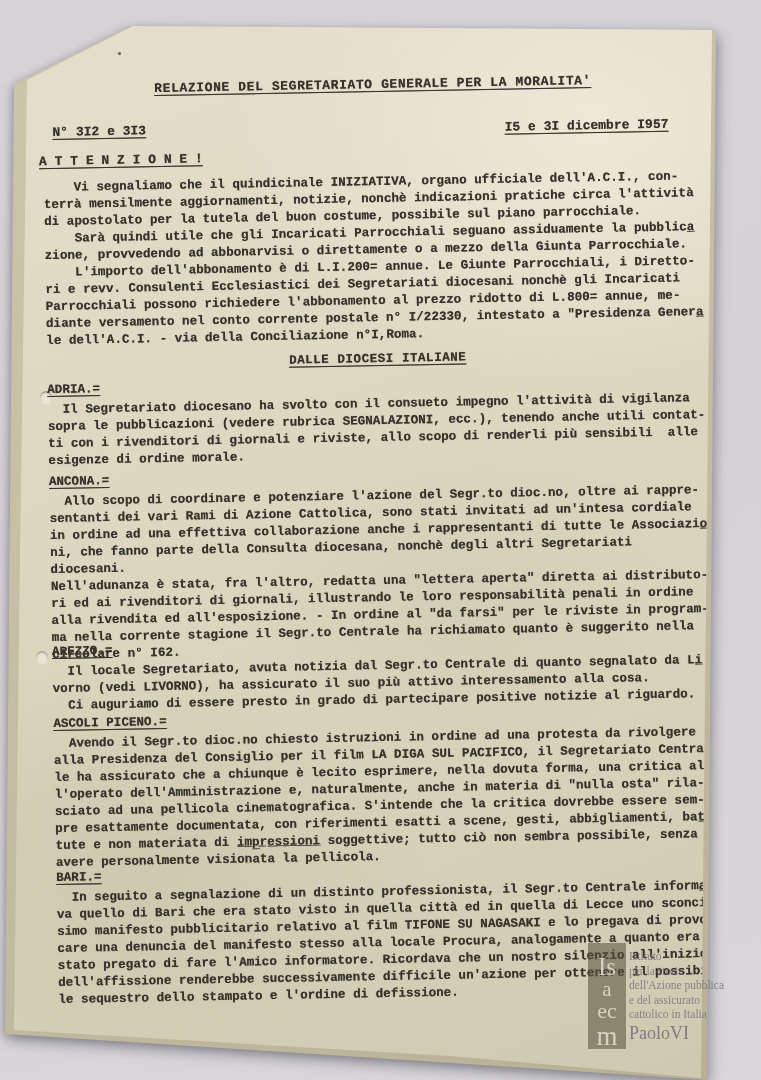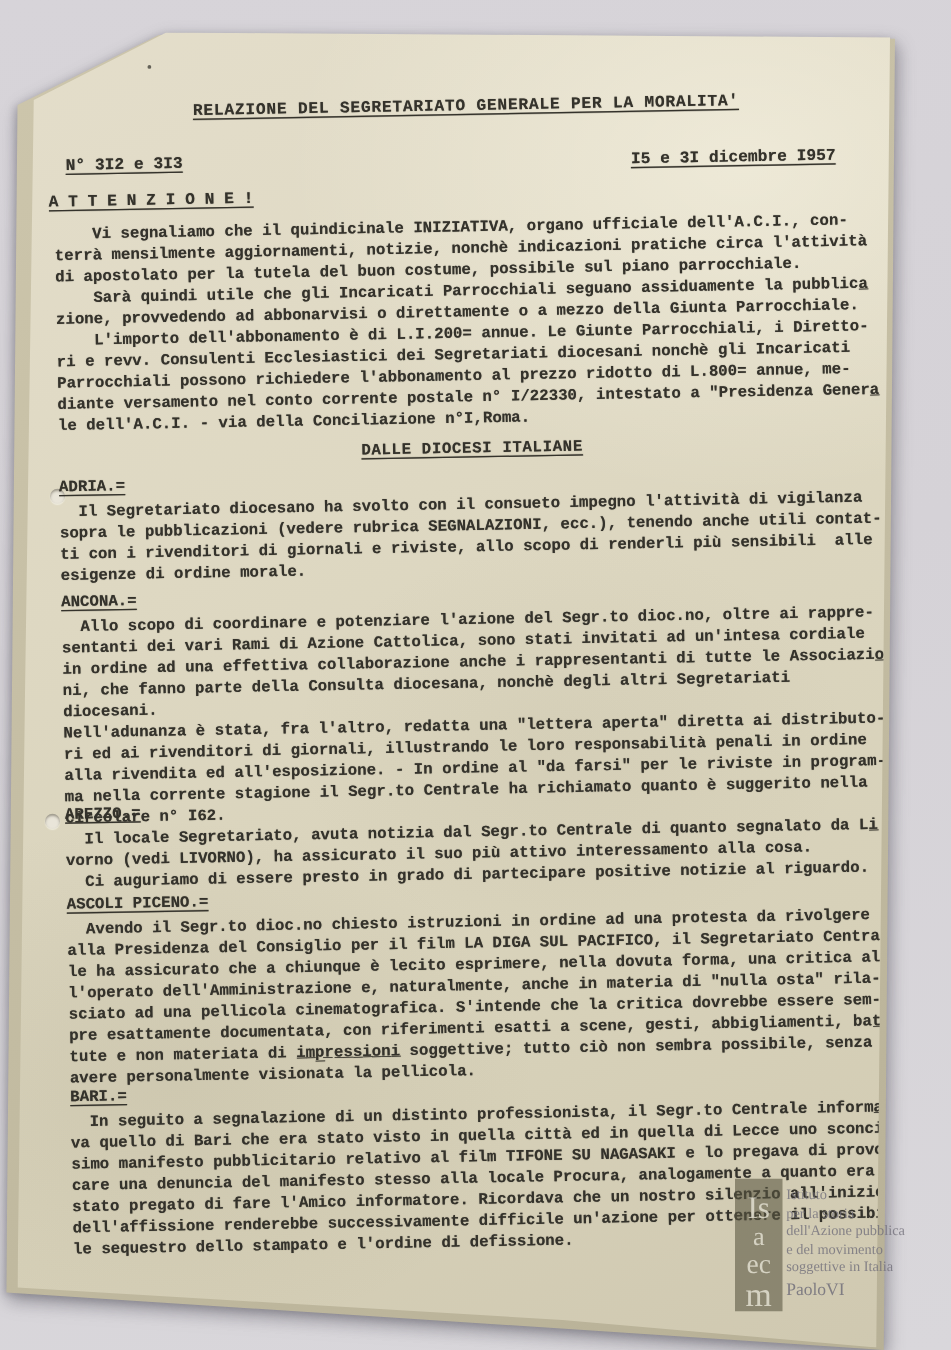--- a/index.html
+++ b/index.html
@@ -79,21 +79,21 @@
   .wm-r2{font-size:21px;line-height:21px;}
   .wm-r3{font-size:22px;line-height:22px;}
   .wm-r4{font-size:27px;line-height:28px;}
   .wm-text{
     margin-left:3px;padding-top:6px;
     color:rgba(116,114,124,.82);
     font-size:11.5px;line-height:14.6px;
     white-space:nowrap;
     font-family:Liberation Serif, serif;
   }
-  .wm-name{font-size:14px;line-height:20px;margin-top:1px;color:rgba(116,114,124,.88);}
+  .wm-name{font-size:18px;line-height:20px;margin-top:1px;color:rgba(116,114,124,.88);}
 </style>
 </head>
 <body>
 
 <div class="scene">
 
   <div class="paper-stack">
     <div class="sheet-under"></div>
     <div class="sheet-main">
 
@@ -173,19 +173,19 @@
     <div class="wm-logo">
       <span class="wm-r1">Is</span>
       <span class="wm-r2">a</span>
       <span class="wm-r3">ec</span>
       <span class="wm-r4">m</span>
     </div>
     <div class="wm-text">
       <div>Istituto</div>
       <div>per la storia</div>
       <div>dell'Azione pubblica</div>
-      <div>e del movimento</div>
-      <div>soggettive in Italia</div>
+      <div>e del assicurato</div>
+      <div>cattolico in Italia</div>
       <div class="wm-name">PaoloVI</div>
     </div>
   </div>
 
 </div>
 
 </body></html>

